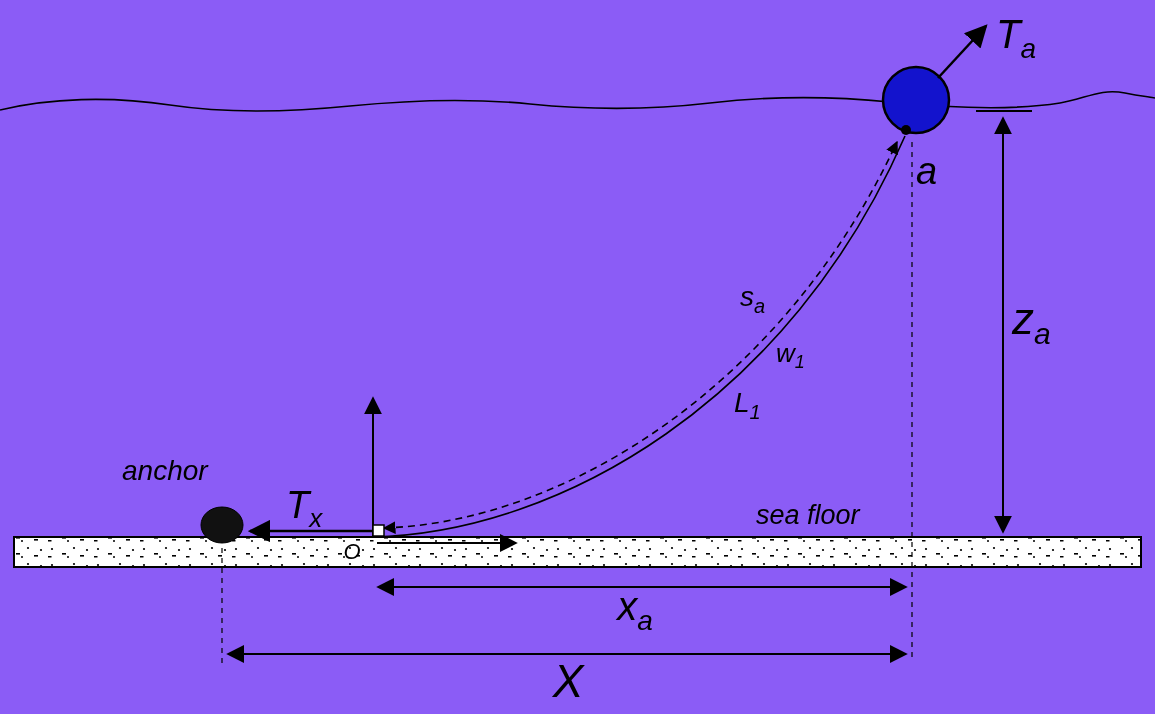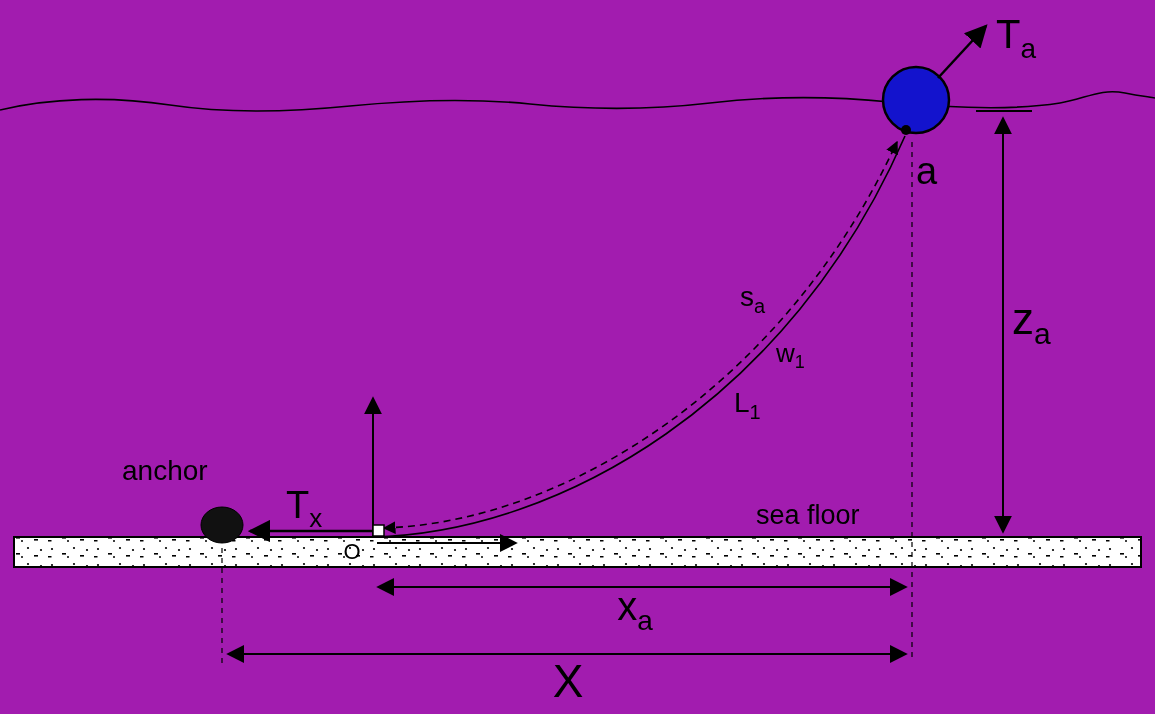--- a/index.html
+++ b/index.html
@@ -4,22 +4,23 @@
 <style>
   html, body {
     margin: 0;
     padding: 0;
     background: #ffffff;
   }
   #stage {
     position: relative;
     width: 1155px;
     height: 714px;
-    background: #a21caf;
+    background: #8b5cf6;
     overflow: hidden;
+    font-style: italic;
   }
   svg {
     display: block;
   }
   text, tspan {
     font-family: "Liberation Sans", "DejaVu Sans", sans-serif;
     fill: #000000;
   }
   .stroke {
     stroke: #000000;

